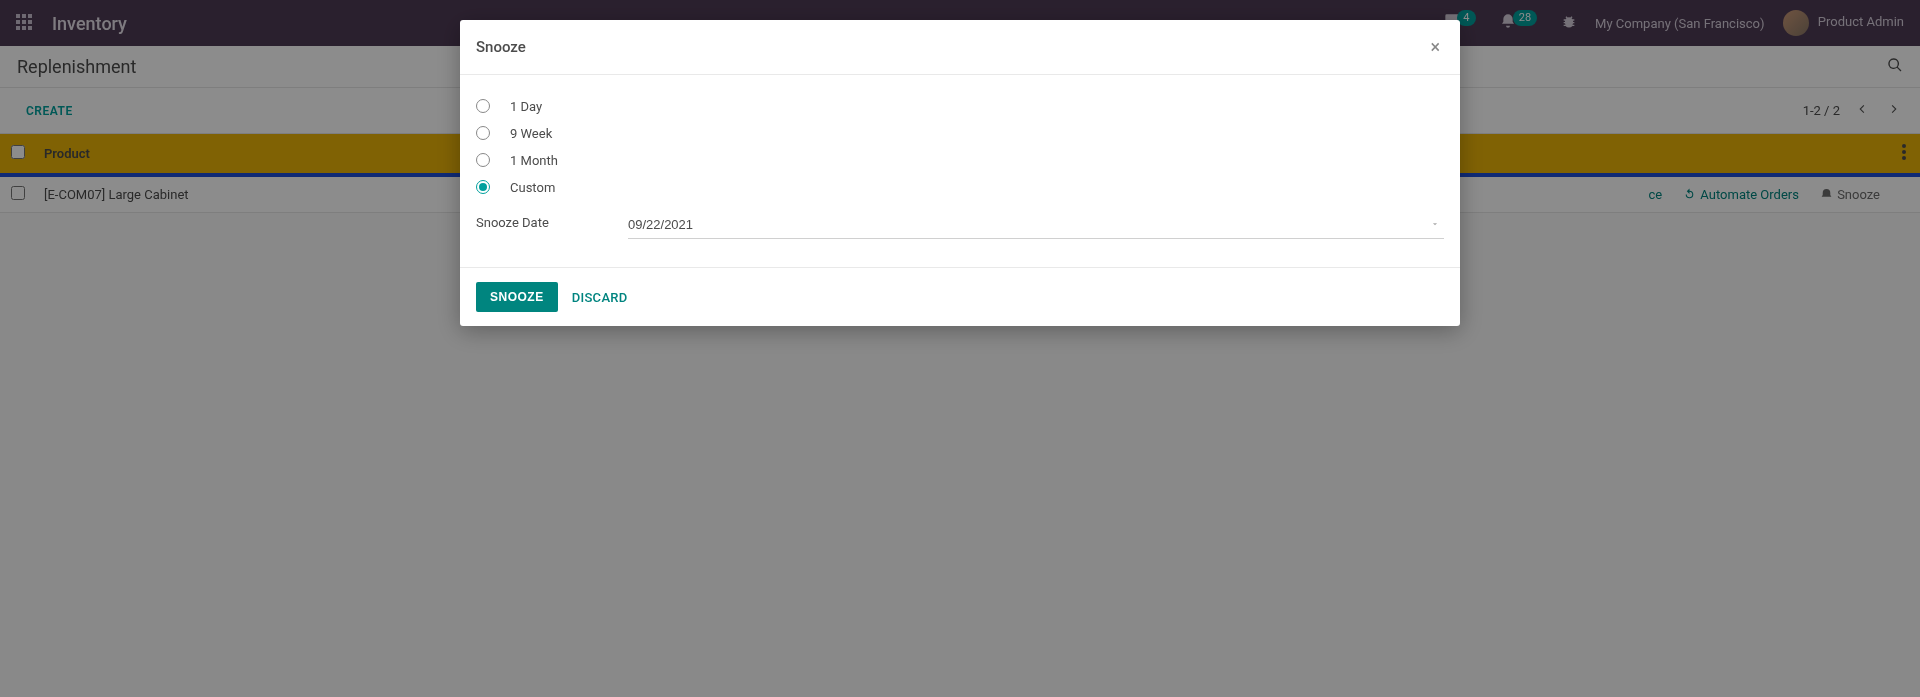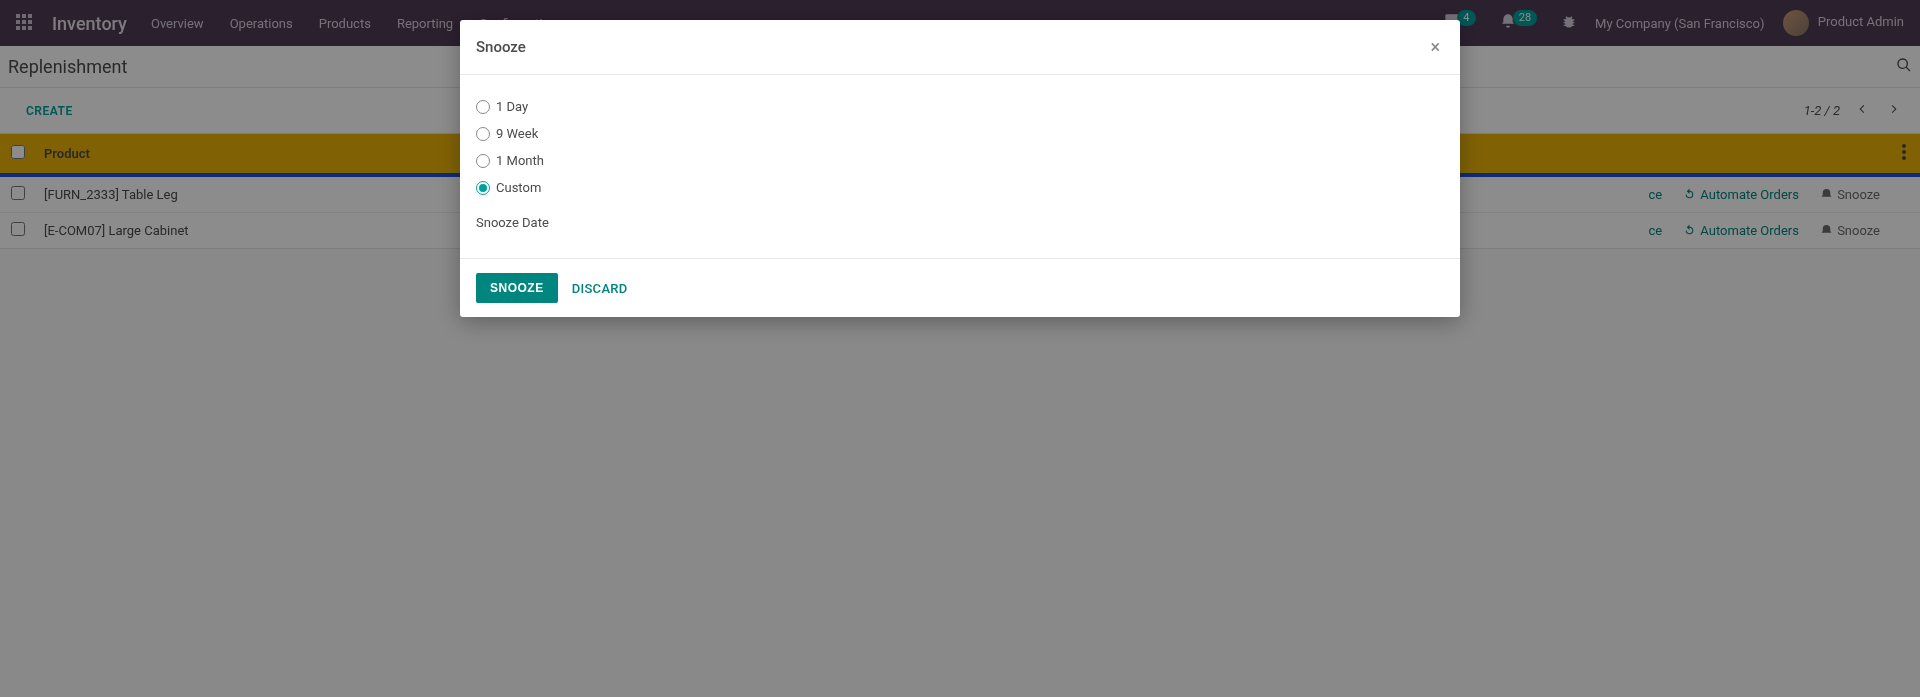--- a/index.html
+++ b/index.html
@@ -23,28 +23,28 @@
   .topbar .menu { display:flex; gap:26px; font-size:13px;}
   .topbar .menu a { color:#d6cedb; text-decoration:none; cursor:pointer;}
   .topbar .spacer{flex:1;}
   .topbar .right{display:flex; align-items:center; gap:18px; color:#d6cedb; font-size:13px;}
   .badge{background:#00a09d; color:#fff; border-radius:10px; padding:0 6px; font-size:11px; line-height:16px; height:16px; display:inline-block; position:relative; top:-8px; left:-6px;}
   .icon-wrap{position:relative; cursor:pointer;}
   .icon-wrap svg{width:16px;height:16px;fill:#d6cedb;}
   .avatar{width:26px;height:26px;border-radius:50%;background:linear-gradient(135deg,#c97,#876);display:inline-block;vertical-align:middle;margin-right:6px;}
   
   
-  .controlbar{height:42px;background:#fff;border-bottom:1px solid #e5e5e5;display:flex;align-items:center;padding:0 8px;}
+  .controlbar{height:42px;background:#fff;border-bottom:1px solid #e5e5e5;display:flex;align-items:center;padding:0 17px;}
   .controlbar .title{font-size:18px;color:#4c4c4c;}
   .controlbar .search-icon{margin-left:auto;cursor:pointer;}
   .controlbar .search-icon svg{width:16px;height:16px;fill:#4c4c4c;}
   
   .subbar{height:46px;background:#fff;border-bottom:1px solid #e5e5e5;display:flex;align-items:center;padding:0 16px;justify-content:flex-end;}
   .btn-create{color:#00a09d;font-weight:600;letter-spacing:.5px;font-size:12px;cursor:pointer;padding:6px 10px;}
-  .pager{margin-left:auto;display:flex;align-items:center;gap:12px;color:#4c4c4c;font-size:13px;font-style:italic;}
+  .pager{margin-left:auto;display:flex;align-items:center;gap:12px;color:#4c4c4c;font-size:13px;}
   .pager .arrow{cursor:pointer;padding:4px;}
   .pager .arrow svg{width:12px;height:12px;fill:#4c4c4c;}
   
   
   table.list{width:100%;border-collapse:collapse;font-size:13px;}
   table.list th{text-align:left;font-weight:600;color:#4c4c4c;padding:10px 8px;border-bottom:4px solid #1d4ed8;background:#eab308;}
   table.list th:first-child,table.list td:first-child{width:36px;text-align:center;}
   table.list td{padding:9px 8px;border-bottom:1px solid #eee;background:#fff;}
   .row-actions{white-space:nowrap;text-align:right;}
   .row-actions a{color:#00847f;margin-left:18px;cursor:pointer;font-size:13px;}
@@ -62,21 +62,21 @@
   
   .modal{position:fixed;top:20px;left:50%;transform:translateX(-50%);width:1000px;background:#fff;border-radius:3px;box-shadow:0 5px 25px rgba(0,0,0,.3);}
   .modal-header{display:flex;align-items:center;padding:14px 16px;border-bottom:1px solid #e9e9e9;}
   .modal-header h4{font-size:15px;font-weight:500;color:#4c4c4c;}
   .modal-header .close{margin-left:auto;cursor:pointer;color:#888;font-size:18px;line-height:1;padding:4px;}
   .modal-body{padding:24px 16px 28px 16px;}
   .form-row{display:flex;margin-bottom:18px;}
   .form-row:last-child{margin-bottom:0;}
   .form-label{width:152px;color:#4c4c4c;font-size:13px;padding-top:2px;}
   .form-field{flex:1;}
-  .radio-item{display:flex;align-items:center;gap:6px;margin-bottom:12px;cursor:pointer;font-size:13px;color:#4c4c4c;}
+  .radio-item{display:flex;gap:20px;margin-bottom:12px;cursor:pointer;font-size:13px;color:#4c4c4c;}
   .radio-item:last-child{margin-bottom:0;}
   .radio-dot{width:14px;height:14px;border:1px solid #888;border-radius:50%;position:relative;flex-shrink:0;}
   .radio-item.selected .radio-dot{border-color:#00a09d;}
   .radio-item.selected .radio-dot::after{content:"";position:absolute;inset:2px;background:#00a09d;border-radius:50%;}
   .date-field{width:100%;border:none;border-bottom:1px solid #d0d0d0;padding:4px 20px 6px 0;font-size:13px;color:#4c4c4c;outline:none;background:transparent;}
   .date-wrap{position:relative;}
   .date-wrap .caret{position:absolute;right:4px;top:4px;color:#aaa;pointer-events:none;}
   .date-wrap .caret svg{width:10px;height:10px;fill:#aaa;}
   .modal-footer{border-top:1px solid #e9e9e9;padding:14px 16px;display:flex;gap:14px;align-items:center;}
   .btn-primary{background:#00837d;background:#00847f;background:#008784;background:#017e7b; color:#fff;border:none;padding:8px 14px;font-weight:600;font-size:12px;letter-spacing:.5px;cursor:pointer;border-radius:2px;}
@@ -97,27 +97,20 @@
         <span></span>
         <span></span>
         <span></span>
         <span></span>
         <span></span>
         <span></span>
         <span></span>
         <span></span>
     </div>
     <div class="brand">Inventory</div>
-    <nav class="menu">
-      <a>Overview</a>
-      <a>Operations</a>
-      <a>Products</a>
-      <a>Reporting</a>
-      <a>Configuration</a>
-    </nav>
     <div class="spacer"></div>
     <div class="right">
       <span class="icon-wrap">
         <svg viewBox="0 0 24 24">
             <path d="M20 2H4a2 2 0 0 0-2 2v18l4-4h14a2 2 0 0 0 2-2V4a2 2 0 0 0-2-2z"></path>
           </svg>
         <span class="badge">4</span>
       </span>
       <span class="icon-wrap">
         <svg viewBox="0 0 24 24">
@@ -174,39 +167,20 @@
                 <circle cx="2" cy="8" r="2"></circle>
                 <circle cx="2" cy="14" r="2"></circle>
               </svg>
           </span>
         </th>
       </tr>
     </thead>
     <tbody>
       <tr>
         <td><input type="checkbox" style=""></td>
-        <td>[FURN_2333] Table Leg</td>
-        <td></td>
-        <td class="row-actions">
-          <a><span>ce</span></a>
-          <a>
-            <svg viewBox="0 0 24 24">
-                <path d="M12 4V1L7 6l5 5V7a5 5 0 1 1-5 5H5a7 7 0 1 0 7-7z"></path>
-              </svg><span>Automate Orders</span>
-          </a>
-          <a class="muted">
-            <svg viewBox="0 0 24 24">
-                <path d="M12 2a7 7 0 0 1 7 7v4l2 3H3l2-3V9a7 7 0 0 1 7-7zM2 2l20 20"></path>
-              </svg><span>Snooze</span>
-          </a>
-        </td>
-        <td></td>
-      </tr>
-      <tr>
-        <td><input type="checkbox" style=""></td>
         <td>[E-COM07] Large Cabinet</td>
         <td>2</td>
         <td class="row-actions">
           <a><span>ce</span></a>
           <a>
             <svg viewBox="0 0 24 24">
                 <path d="M12 4V1L7 6l5 5V7a5 5 0 1 1-5 5H5a7 7 0 1 0 7-7z"></path>
               </svg><span>Automate Orders</span>
           </a>
           <a class="muted">
@@ -243,20 +217,28 @@
             <span>1 Month</span>
           </label>
           <label class="radio-item selected">
             <span class="radio-dot"></span>
             <span>Custom</span>
           </label>
         </div>
       </div>
       <div class="form-row">
         <div class="form-label">Snooze Date</div>
+        <div class="form-field date-wrap">
+          <input class="date-field" value="09/22/2021" style="">
+          <span class="caret">
+            <svg viewBox="0 0 24 24">
+                <path d="M7 10l5 5 5-5z"></path>
+              </svg>
+          </span>
+        </div>
       </div>
     </div>
     <div class="modal-footer">
       <button class="btn-primary">SNOOZE</button>
       <span class="btn-link">DISCARD</span>
     </div>
   </div>
 
 </div>
 

